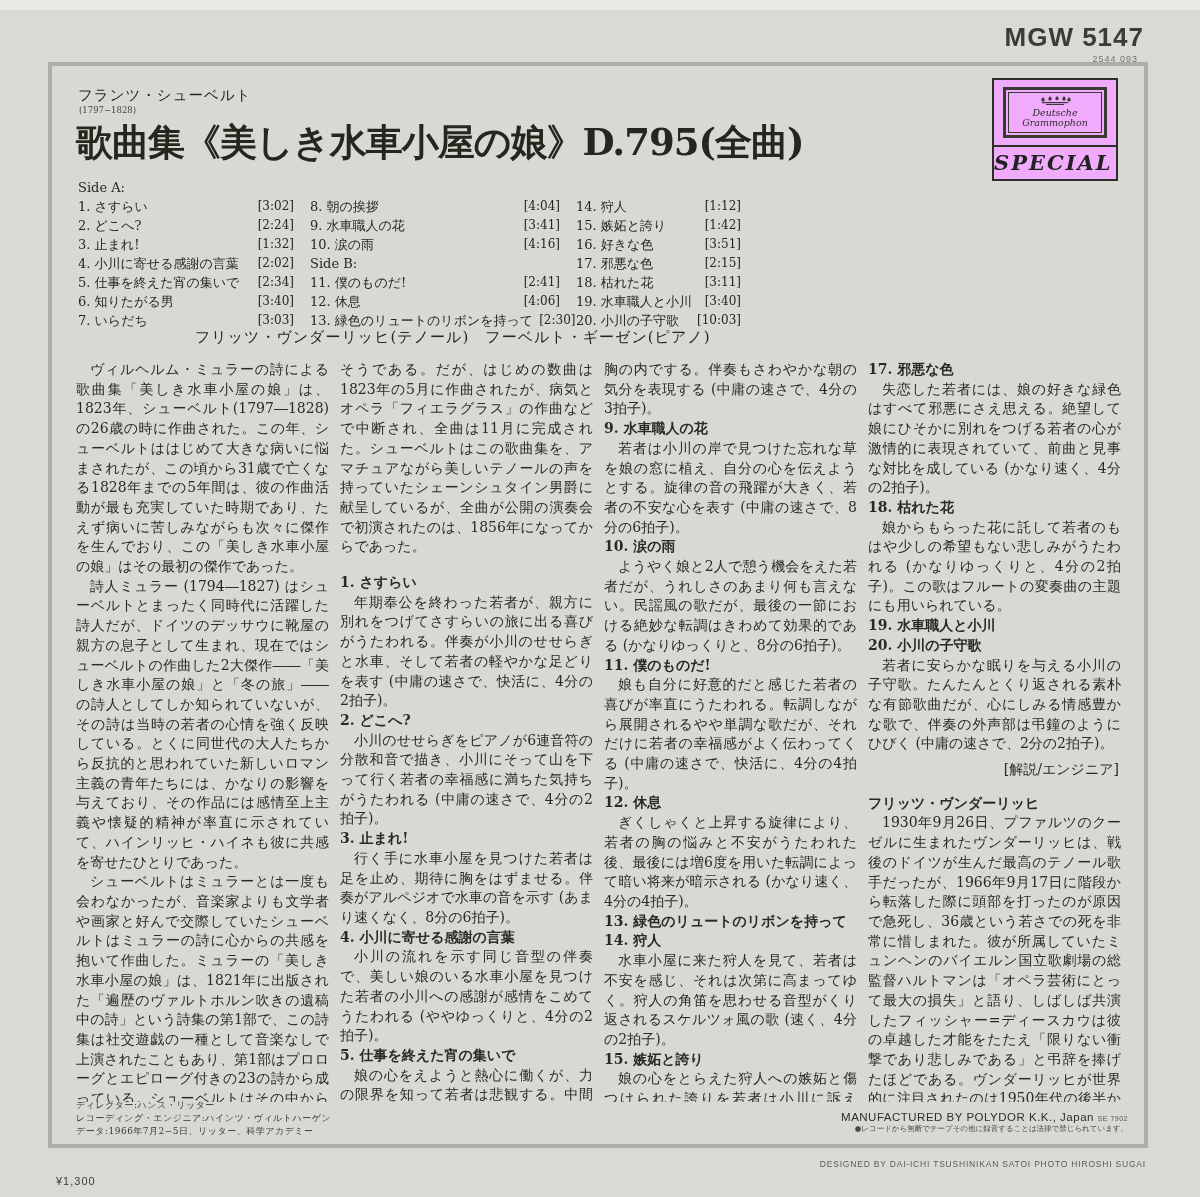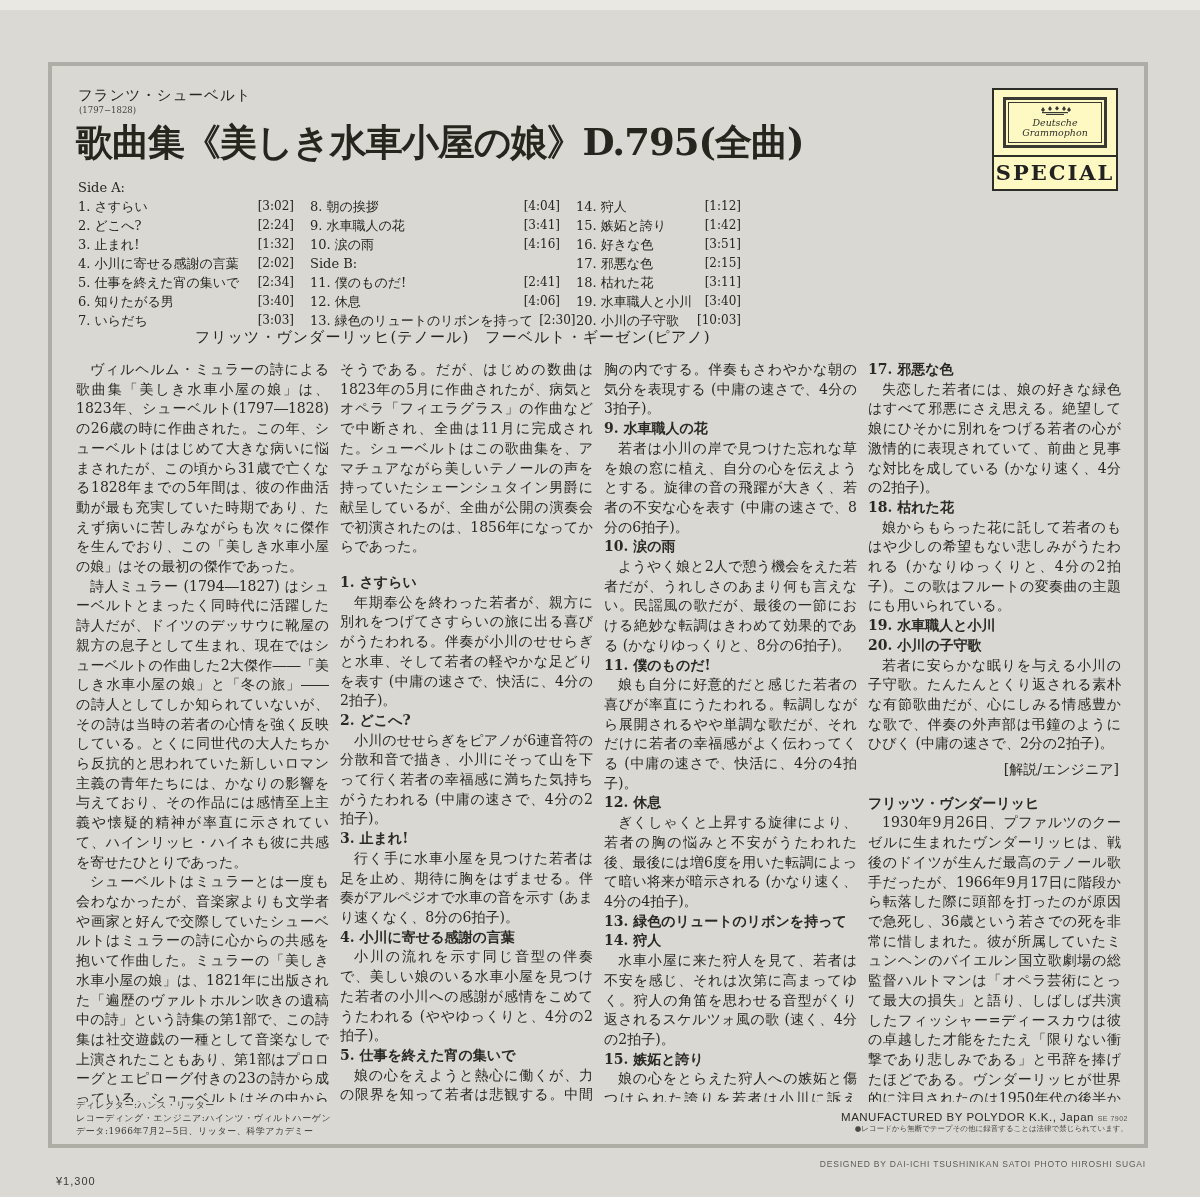--- a/index.html
+++ b/index.html
@@ -9,27 +9,27 @@
 
   
   .catalog{position:absolute;top:22px;right:56px;text-align:right;}
   .catalog .num{font-family:"Liberation Sans",sans-serif;font-size:26px;font-weight:600;color:#3c3c37;letter-spacing:1px;}
   .catalog .sub{font-family:"Liberation Sans",sans-serif;font-size:9px;color:#75756f;margin-top:1px;margin-right:6px;letter-spacing:1px;}
 
   
   .frame{position:absolute;left:48px;top:62px;width:1100px;height:1086px;border:4px solid #aeada6;background:#d9d8d2;box-sizing:border-box;}
 
   
-  .dgbox{position:absolute;top:12px;right:26px;width:122px;border:2px solid #2e2e29;background:#fef9c3;margin-top:10px;}
+  .dgbox{position:absolute;top:12px;right:26px;width:122px;border:2px solid #2e2e29;background:#f0abfc;}
   .dgorn{margin:7px 9px;border:3px solid #3a3a34;padding:2px;}
   .dgorn .inner{border:1px solid #3a3a34;padding:3px 2px 4px 2px;text-align:center;}
   .dgcrest{display:block;margin:0 auto 1px auto;}
   .dgbrand{font-size:9.5px;font-style:italic;line-height:10px;color:#2e2e29;}
-  .special{border-top:2px solid #2e2e29;text-align:center;font-weight:bold;font-size:21px;
-           letter-spacing:2px;padding:3px 0 4px 0;color:#222;}
+  .special{border-top:2px solid #2e2e29;text-align:left;font-weight:bold;font-size:21px;
+           letter-spacing:2px;padding:3px 0 4px 0;color:#222;font-style:italic;}
 
   
   .composer{position:absolute;left:26px;top:20px;font-size:14.5px;letter-spacing:1px;}
   .years{position:absolute;left:27px;top:39px;font-size:8.5px;color:#45453f;}
   .albumtitle{position:absolute;left:24px;top:52px;font-size:37px;font-weight:bold;letter-spacing:-1px;white-space:nowrap;}
 
   
   .tracklist{position:absolute;left:26px;top:112px;display:flex;gap:16px;font-size:13px;}
   .tcol{display:flex;flex-direction:column;text-align:right;}
   .tcol1{width:216px;}
@@ -63,20 +63,24 @@
 
   
   .price{position:absolute;left:56px;bottom:10px;font-family:"Liberation Sans",sans-serif;font-size:11px;color:#3c3c37;letter-spacing:1px;}
   .designer{position:absolute;right:54px;bottom:28px;font-family:"Liberation Sans",sans-serif;font-size:8.5px;color:#5c5c56;letter-spacing:.8px;}
 </style>
 </head>
 <body>
 
 <div class="sleeve">
 
+  <div class="catalog">
+    <div class="num">MGW 5147</div>
+    <div class="sub">2544 093</div>
+  </div>
 
   <div class="frame">
 
     <div class="dgbox">
       <div class="dgorn">
         <div class="inner">
           <svg class="dgcrest" width="34" height="11" viewBox="0 0 34 11">
             <g fill="#3a3a34">
               <path d="M3 4 l2 -3 2 3 -2 2 z"></path>
                 <path d="M10 3 l2 -3 2 3 -2 2 z"></path>

